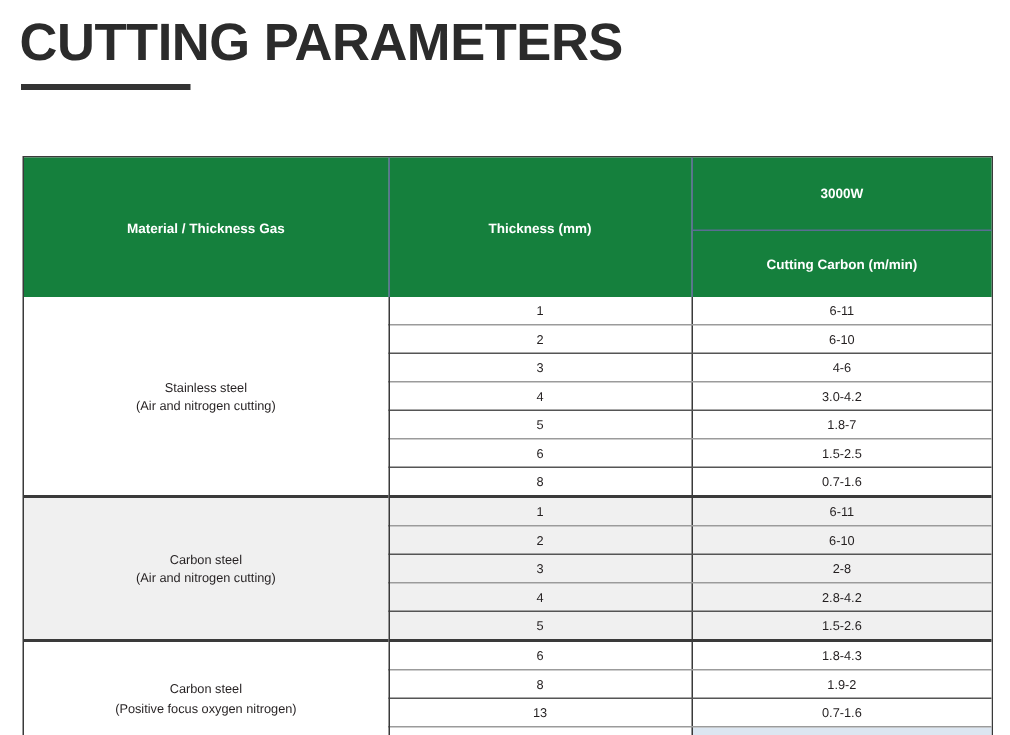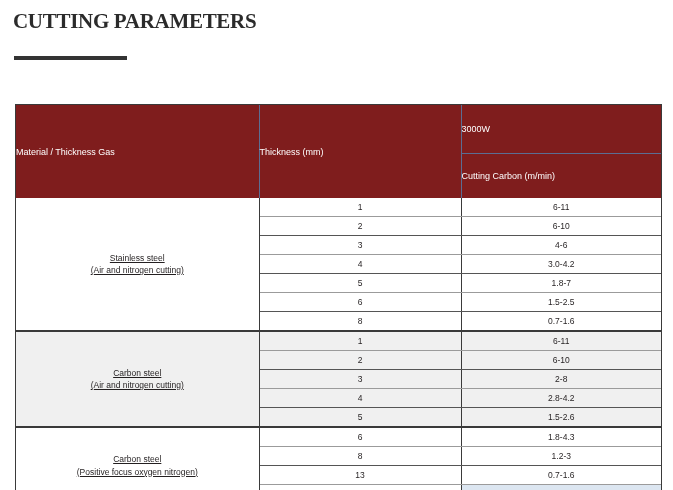--- a/index.html
+++ b/index.html
@@ -14,22 +14,22 @@
     font-family: "Liberation Sans", sans-serif;
     color: #231f20;
     overflow: hidden;
   }
 
   
   .page-title {
     position: absolute;
     left: 13px;
     top: 10px;
-    font-family: Liberation Serif, serif;
-    font-size: 21px;
+    font-family: Liberation Sans, sans-serif;
+    font-size: 35px;
     font-weight: bold;
     letter-spacing: -0.3px;
     color: #2b2b2b;
     line-height: 1.1;
     white-space: nowrap;
   }
   .title-rule {
     position: absolute;
     left: 14px;
     top: 56px;
@@ -54,25 +54,25 @@
     width: 100%;
     font-size: 8.5px;
   }
 
   col.c-material { width: 243px; }
   col.c-thickness { width: 202px; }
   col.c-speed { width: 200px; }
 
   
   thead th {
-    background: #7f1d1d;
+    background: #15803d;
     color: #ffffff;
-    font-weight: normal;
+    font-weight: bold;
     font-size: 9px;
-    text-align: left;
+    text-align: center;
     vertical-align: middle;
     padding: 0;
   }
   th.h-material,
   th.h-thickness {
     height: 92px;
     border-right: 1px solid #5b6d93;
   }
   th.h-power {
     height: 48px;
@@ -95,21 +95,20 @@
   }
   tbody td.alt-line {
     border-bottom: 1px solid #555555;
   }
   td.material-cell {
     border-right: 1px solid #3a3a3a;
     border-bottom: none;
     line-height: 1.45;
     font-size: 8.5px;
     vertical-align: middle;
-    text-decoration: underline;
   }
   td.thickness-cell {
     border-right: 1px solid #3a3a3a;
   }
 
   
   tr.group-shaded td { background: #f0f0f0; }
   tr.group-shaded td.material-cell { background: #f0f0f0; }
 
   
@@ -205,21 +204,21 @@
         <tr class="sep-top">
           <td class="material-cell" rowspan="4">
             <div>Carbon steel</div>
             <div>(Positive focus oxygen nitrogen)</div>
           </td>
           <td class="thickness-cell">6</td>
           <td class="speed-cell">1.8-4.3</td>
         </tr>
         <tr>
           <td class="thickness-cell alt-line">8</td>
-          <td class="speed-cell alt-line">1.2-3</td>
+          <td class="speed-cell alt-line">1.9-2</td>
         </tr>
         <tr>
           <td class="thickness-cell">13</td>
           <td class="speed-cell">0.7-1.6</td>
         </tr>
         <tr>
           <td class="thickness-cell alt-line">12</td>
           <td class="speed-cell alt-line speed-highlight">0.5-1.2</td>
         </tr>
       </tbody>

